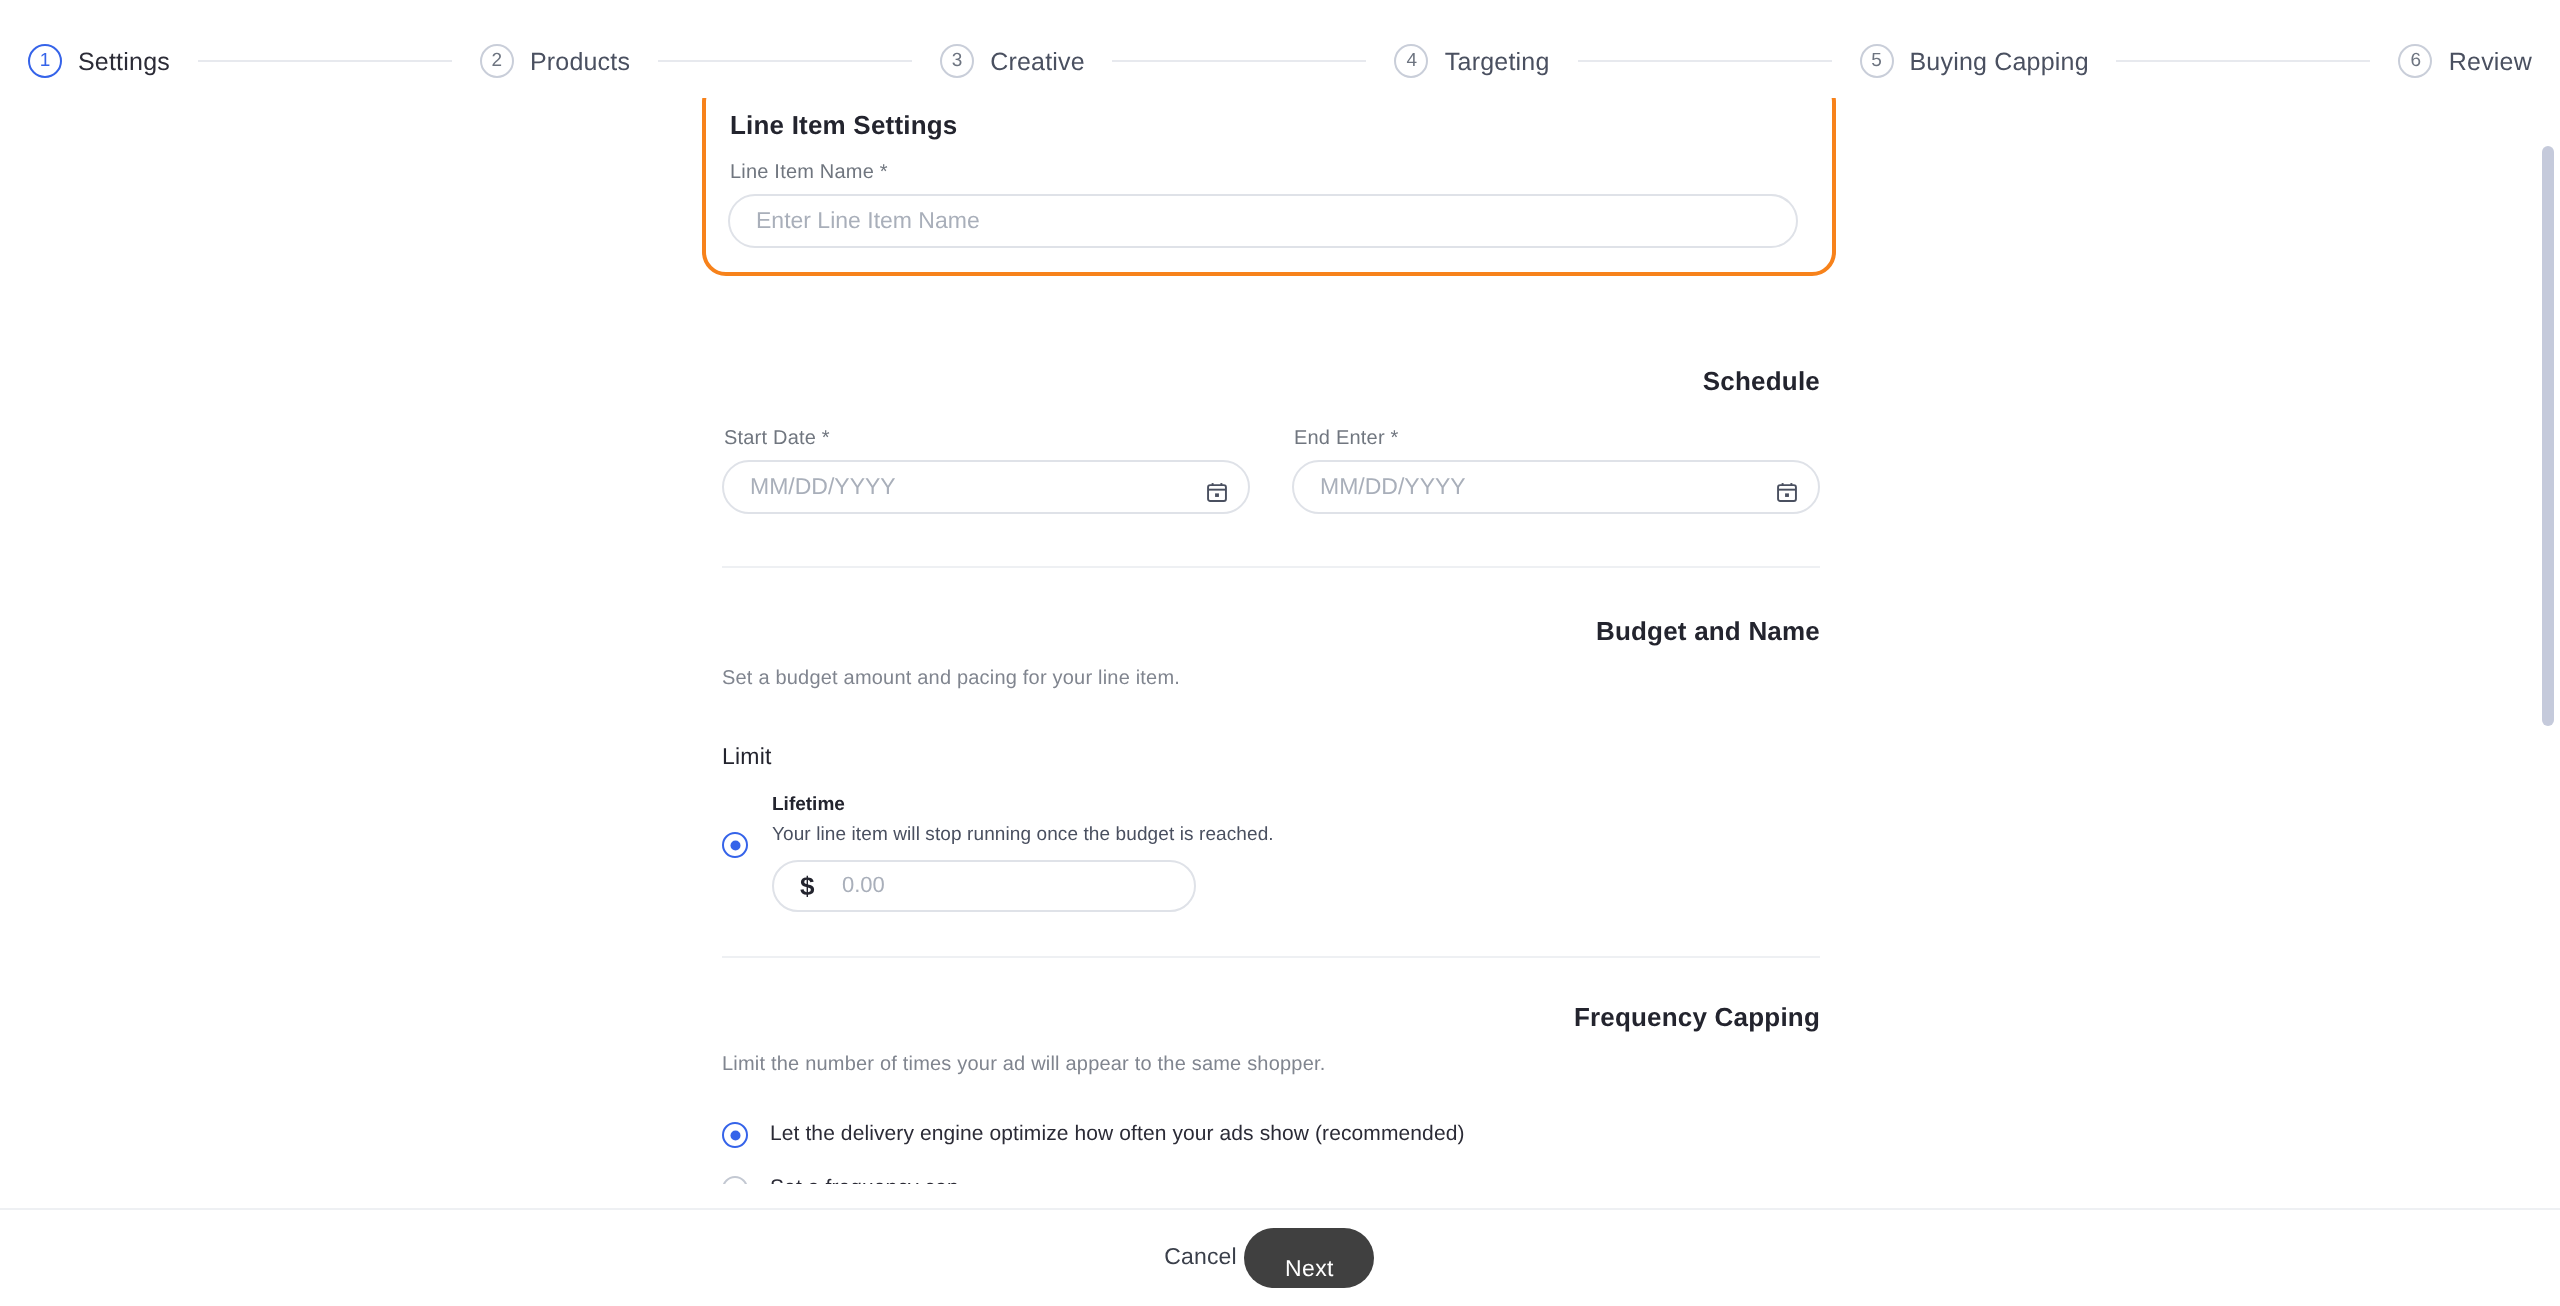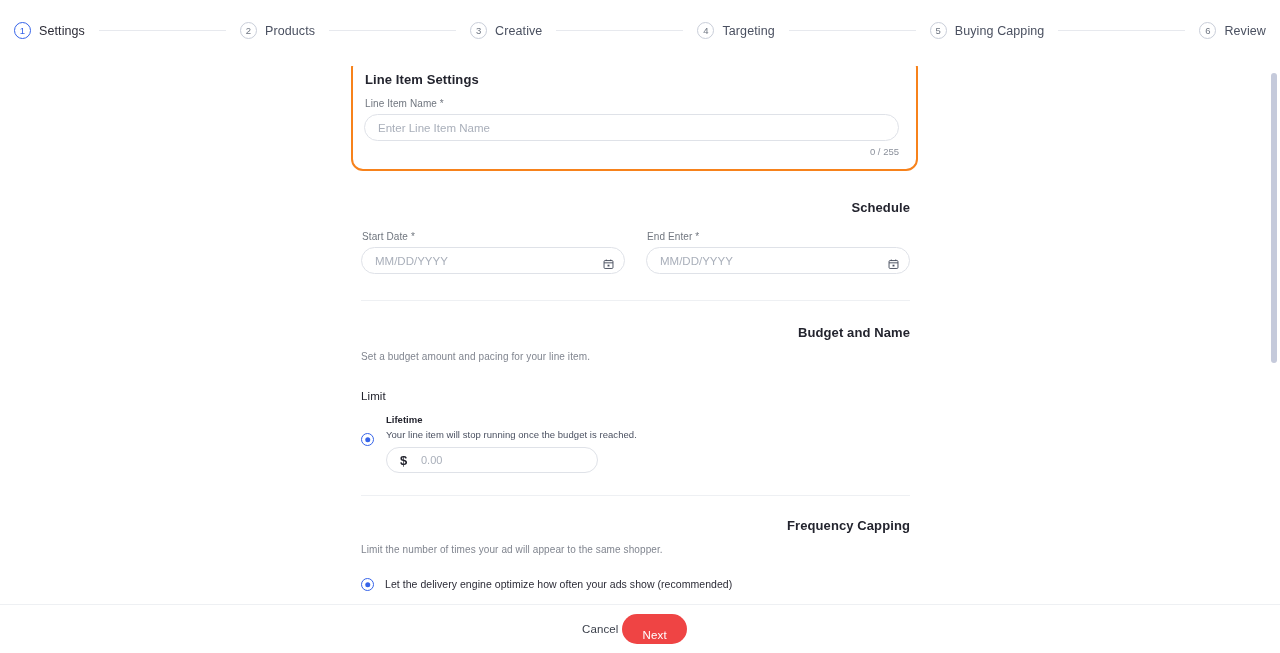--- a/index.html
+++ b/index.html
@@ -53,21 +53,21 @@
     flex: 1 1 auto;
     height: 1px;
     background: #e7e9ee;
     margin: 0 14px;
     min-width: 20px;
   }
 
   
   .scroll-area {
     position: absolute;
-    top: 66px; left: 0;
+    top: 49px; left: 0;
     width: 1280px;
     height: 543px;
     overflow: hidden;
   }
   .content {
     position: relative;
     width: 100%;
   }
 
   
@@ -267,21 +267,21 @@
     background: none;
     border: none;
     font-size: 11.5px;
     font-family: "Liberation Sans", sans-serif;
     color: #3a3f4a;
     cursor: pointer;
     padding: 6px 4px;
     letter-spacing: .1px;
   }
   .next-btn {
-    background: #ef4444;
+    background: #404040;
     border: none;
     border-radius: 16px;
     color: #fff;
     font-size: 11.5px;
     font-family: "Liberation Sans", sans-serif;
     font-weight: 400;
     padding: 15px 20px;
     height: 29px;
     cursor: pointer;
     letter-spacing: .2px;
@@ -329,21 +329,20 @@
   </div>
 </div>
 
 <div class="scroll-area">
   <div class="content">
 
     <div class="card-highlight">
       <div class="card-title">Line Item Settings</div>
       <div class="field-label">Line Item Name *</div>
       <input class="text-input" type="text" placeholder="Enter Line Item Name" style="">
-      <div class="char-counter">0 / 255</div>
     </div>
 
     <div class="section" style="top:134px;">
       <div class="section-title">Schedule</div>
       <div class="date-row">
         <div class="date-col">
           <div class="field-label">Start Date *</div>
           <div class="date-wrap">
             <input class="text-input" type="text" placeholder="MM/DD/YYYY" style="">
             <span class="cal-icon">

